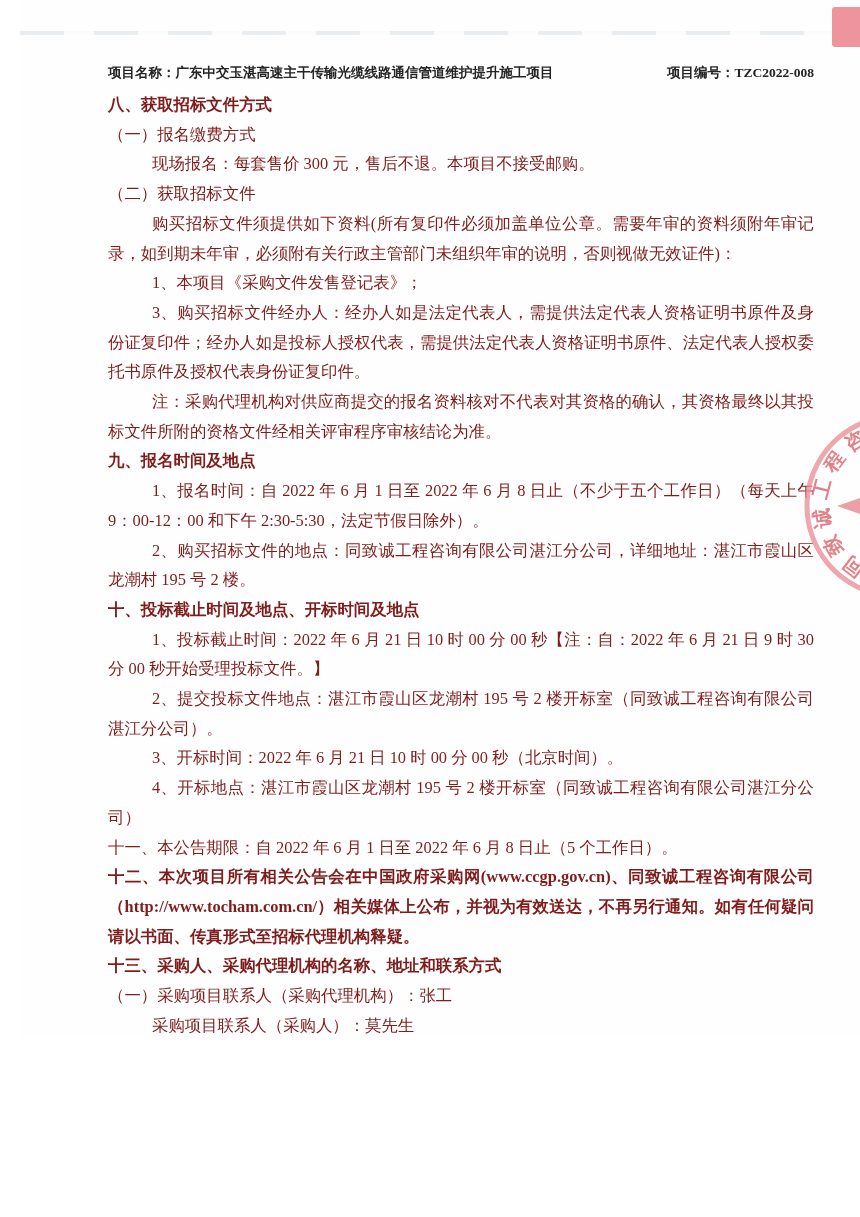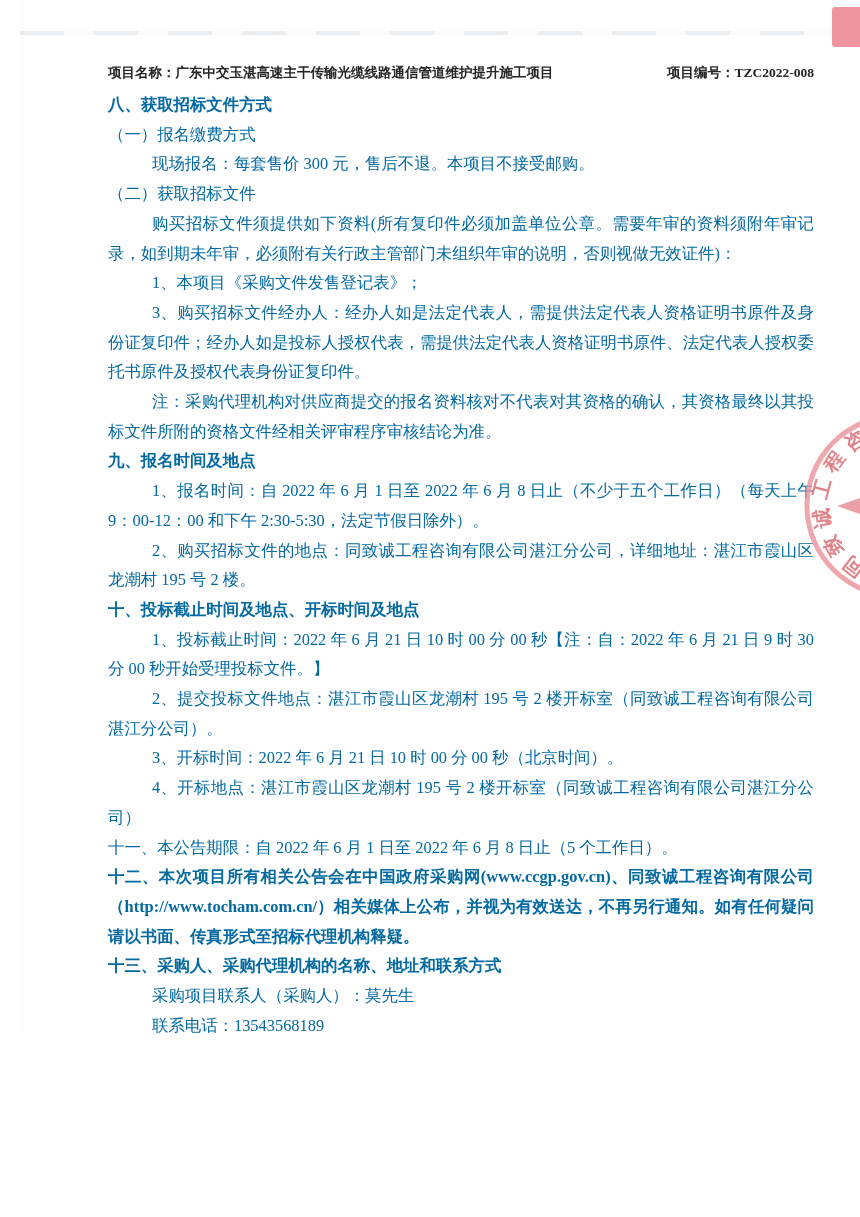--- a/index.html
+++ b/index.html
@@ -19,21 +19,21 @@
     background:#ee949d;border-radius:3px;
   }
   .dochead{
     position:absolute;left:88px;top:64px;width:706px;
     display:flex;justify-content:space-between;
     font-size:13.5px;font-weight:bold;color:#252525;white-space:nowrap;
   }
   .content{
     position:absolute;left:88px;top:90px;width:706px;
     font-size:16.4px;line-height:29.7px;text-align:justify;
-    overflow-wrap:break-word;color:#0369a1;
+    overflow-wrap:break-word;color:#7f1d1d;
   }
   .content p{margin:0;padding:0;}
   .h{font-weight:bold;}
   .ind{text-indent:44px;}
   .boldp{font-weight:bold;}
   .pb{font-weight:normal;}
   .seal{position:absolute;left:772px;top:406px;width:200px;height:204px;pointer-events:none;}
   .frule{position:absolute;left:86px;top:1132px;width:762px;height:2px;background:#474747;}
   .ffoot{position:absolute;left:6px;top:1139px;width:860px;height:24px;font-size:13px;color:#2a2a2a;}
   .fcenter{position:absolute;left:50%;transform:translateX(-50%);white-space:nowrap;}
@@ -65,20 +65,21 @@
     <p class="ind">1、报名时间：自 2022 年 6 月 1 日至 2022 年 6 月 8 日止（不少于五个工作日）（每天上午 9：00-12：00 和下午 2:30-5:30，法定节假日除外）。</p>
     <p class="ind">2、购买招标文件的地点：同致诚工程咨询有限公司湛江分公司，详细地址：湛江市霞山区龙潮村 195 号 2 楼。</p>
     <p class="h">十、投标截止时间及地点、开标时间及地点</p>
     <p class="ind">1、投标截止时间：2022 年 6 月 21 日 10 时 00 分 00 秒【注：自：2022 年 6 月 21 日 9 时 30 分 00 秒开始受理投标文件。】</p>
     <p class="ind">2、提交投标文件地点：湛江市霞山区龙潮村 195 号 2 楼开标室（同致诚工程咨询有限公司湛江分公司）。</p>
     <p class="ind">3、开标时间：2022 年 6 月 21 日 10 时 00 分 00 秒（北京时间）。</p>
     <p class="ind">4、开标地点：湛江市霞山区龙潮村 195 号 2 楼开标室（同致诚工程咨询有限公司湛江分公司）</p>
     <p><span class="pb">十一、本公告期限：</span><span>自 2022 年 6 月 1 日至 2022 年 6 月 8 日止（5 个工作日）。</span></p>
     <p class="boldp">十二、本次项目所有相关公告会在中国政府采购网(www.ccgp.gov.cn)、同致诚工程咨询有限公司（http://www.tocham.com.cn/）相关媒体上公布，并视为有效送达，不再另行通知。如有任何疑问请以书面、传真形式至招标代理机构释疑。</p>
     <p class="h">十三、采购人、采购代理机构的名称、地址和联系方式</p>
+    <p>（一）采购项目联系人（采购代理机构）：张工</p>
     <p class="ind">采购项目联系人（采购人）：莫先生</p>
     <p class="ind">联系电话：13543568189</p>
     <p>（二）采购人：广东中交玉湛高速公路发展有限公司</p>
   </div>
 
   <svg class="seal" viewBox="0 0 200 204" aria-hidden="true">
     <g transform="rotate(-18 105 100)" opacity="0.78">
       <circle cx="105" cy="100" r="90" fill="none" stroke="#e98f97" stroke-width="5"></circle>
       <polygon points="105,40 119.1,80.6 162.1,81.5 127.8,107.4 140.3,148.5 105,124 69.7,148.5 82.2,107.4 47.9,81.5 90.9,80.6" fill="#dd6a74" opacity="0.8"></polygon>
       <defs>

